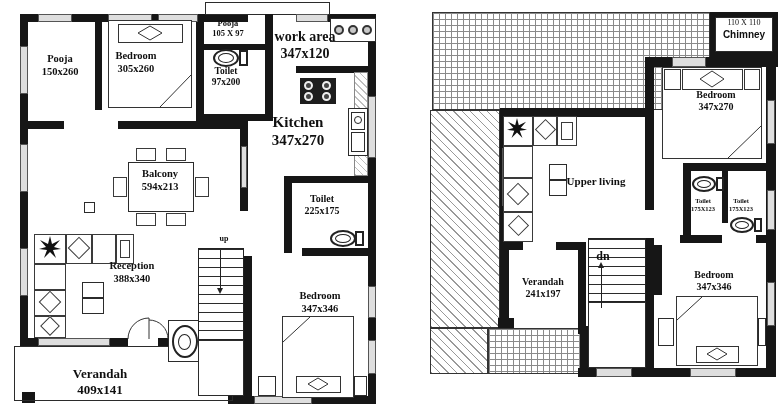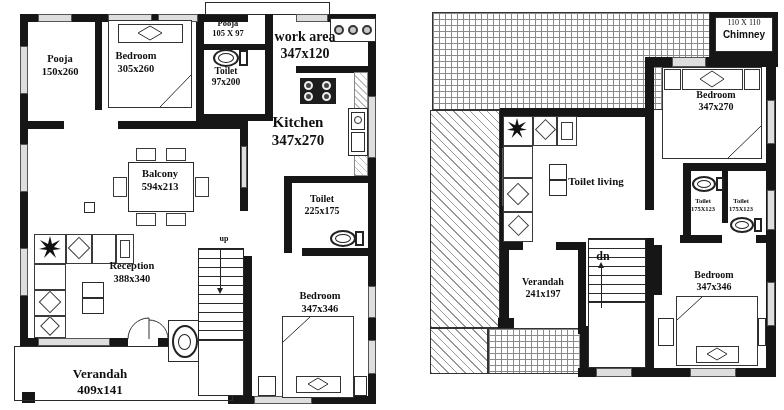--- a/index.html
+++ b/index.html
@@ -300,21 +300,21 @@
     <div class="stairs" style="left:588px;top:238px;width:58px;height:64px"></div>
     <div class="thin" style="left:588px;top:302px;width:58px;height:66px"></div>
     <div class="ah-up" style="left:598px;top:262px"></div>
     <div class="arrow-line" style="left:601px;top:268px;height:40px"></div>
 
     <div class="lbl" style="left:716px;top:89px;font-size:10px">
       <div>Bedroom</div>
       <div>347x270</div>
     </div>
     <div class="lbl" style="left:596px;top:175px;font-size:11px">
-      <div>Toilet living</div>
+      <div>Upper living</div>
     </div>
     <div class="lbl" style="left:703px;top:197px;font-size:6.5px">
       <div>Toilet</div>
       <div>175X123</div>
     </div>
     <div class="lbl" style="left:741px;top:197px;font-size:6.5px">
       <div>Toilet</div>
       <div>175X123</div>
     </div>
     <div class="lbl" style="left:714px;top:269px;font-size:10px">

